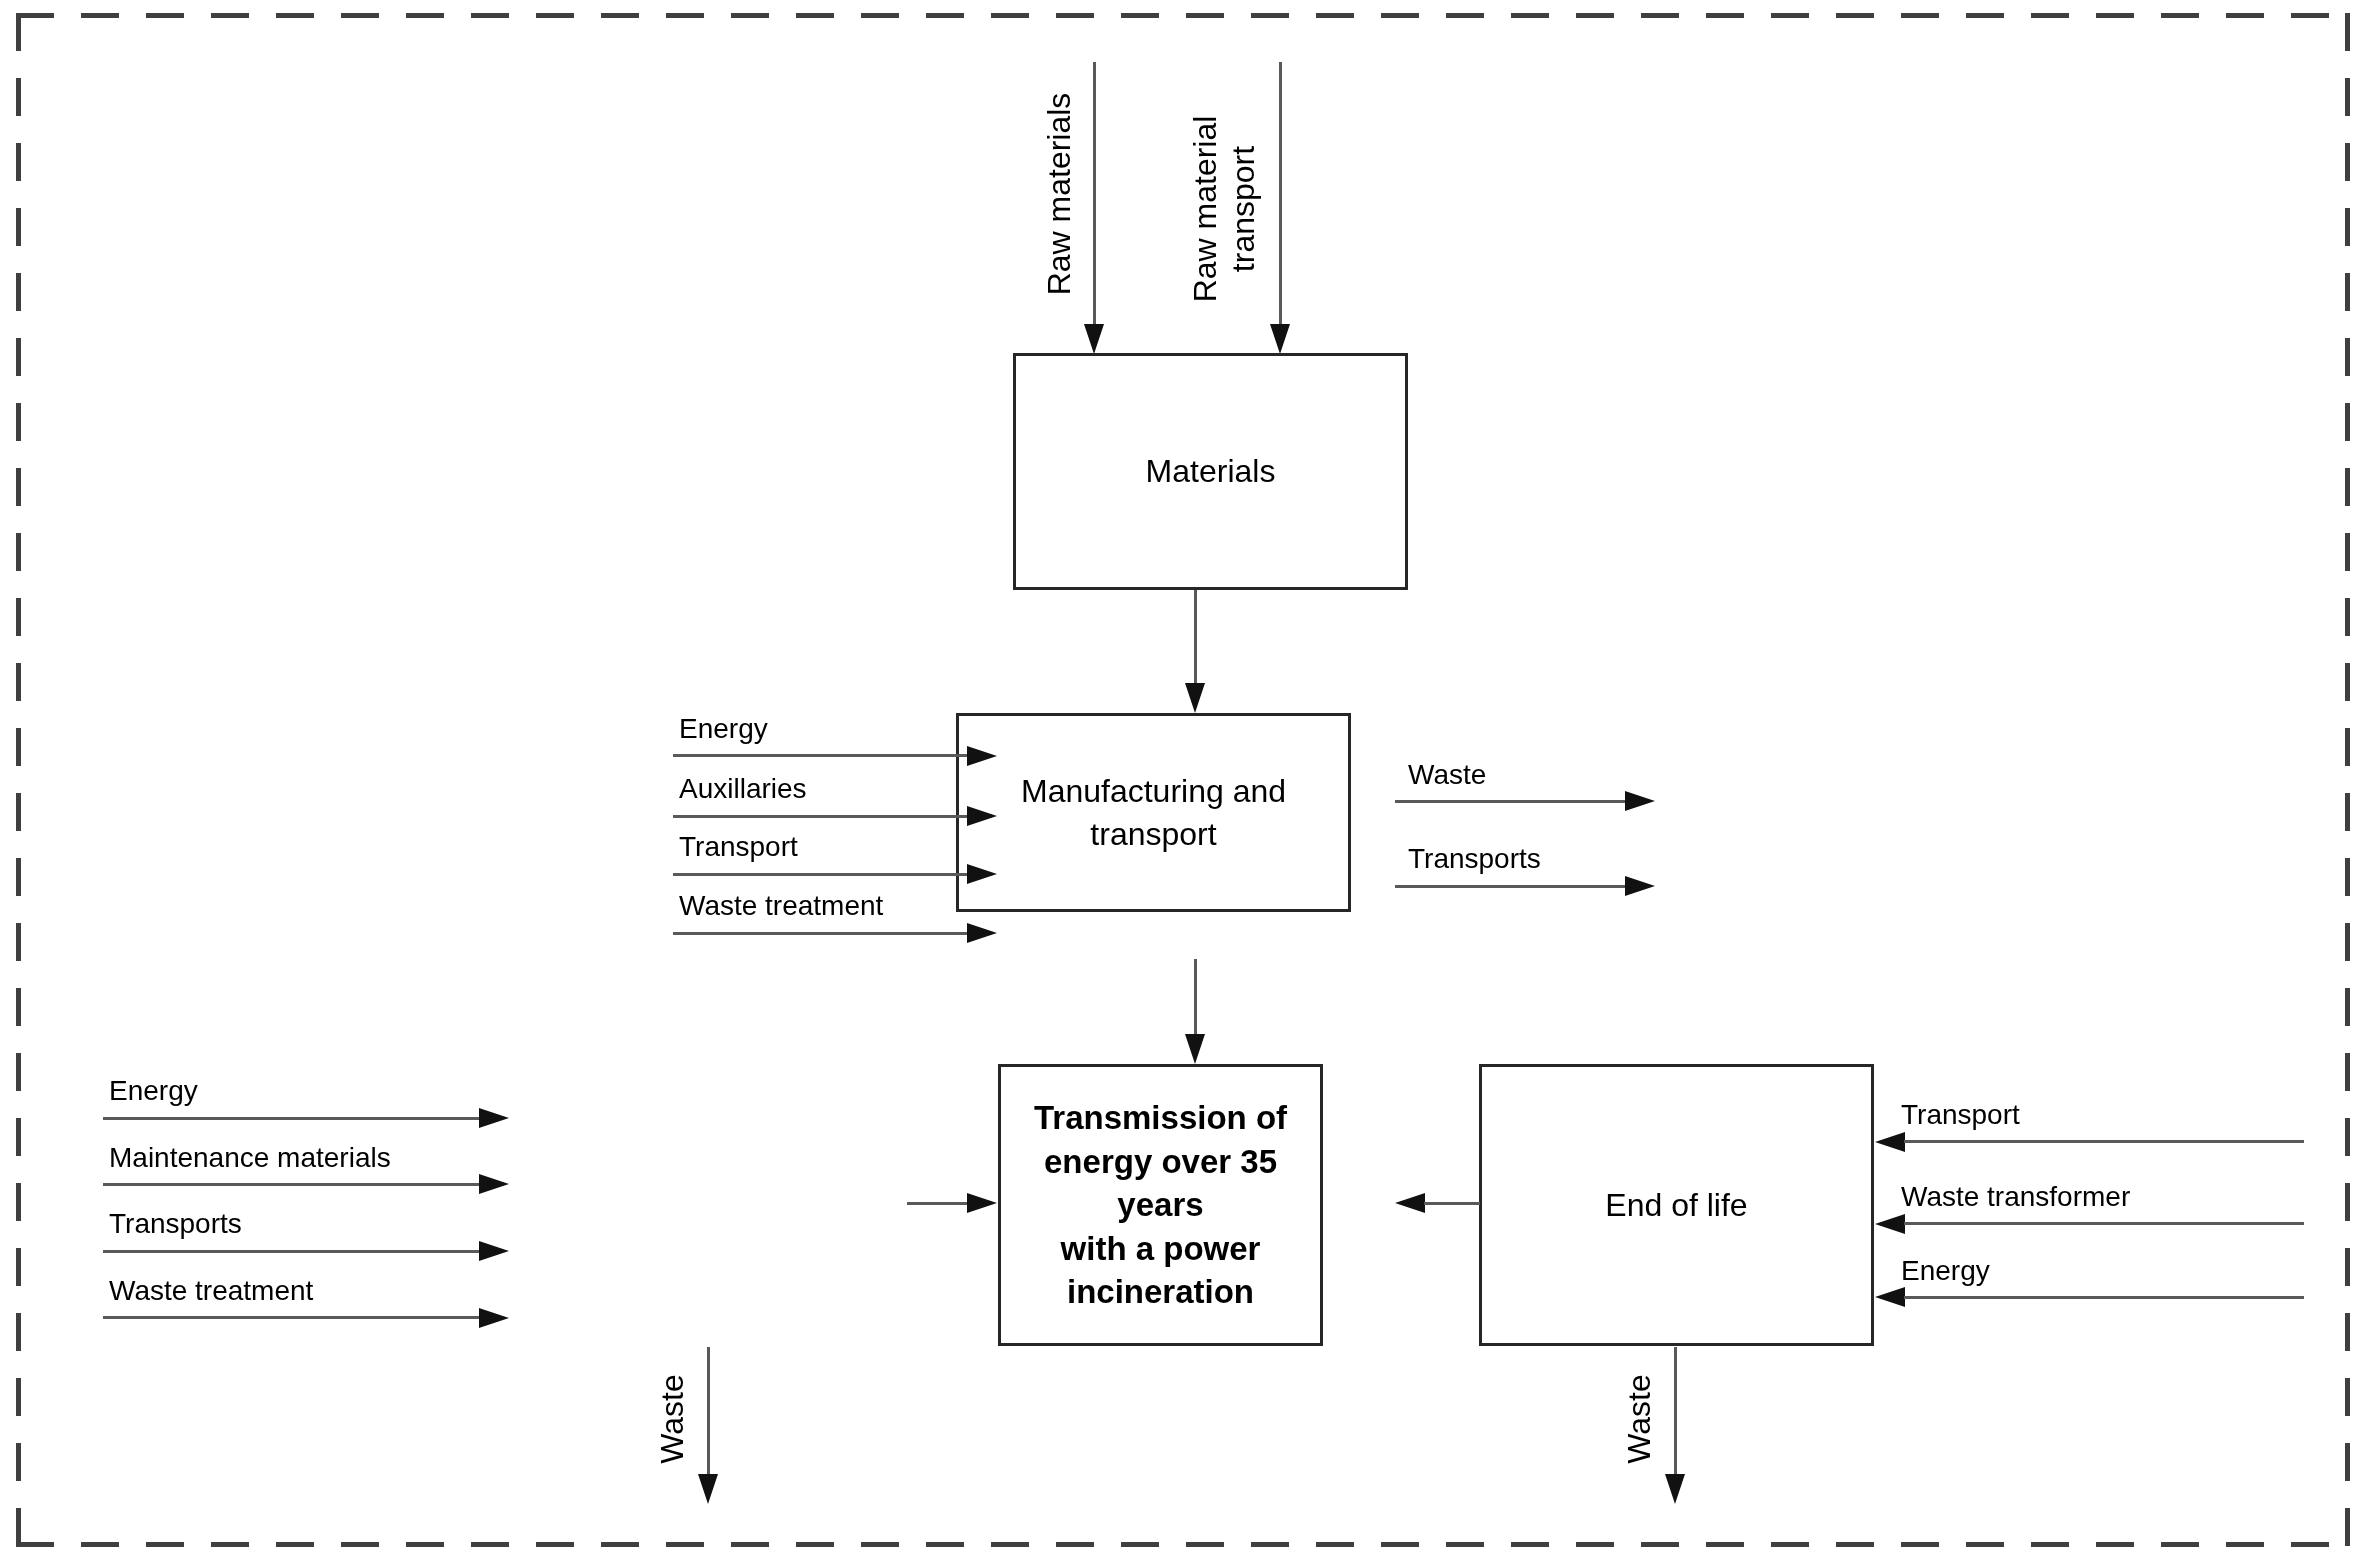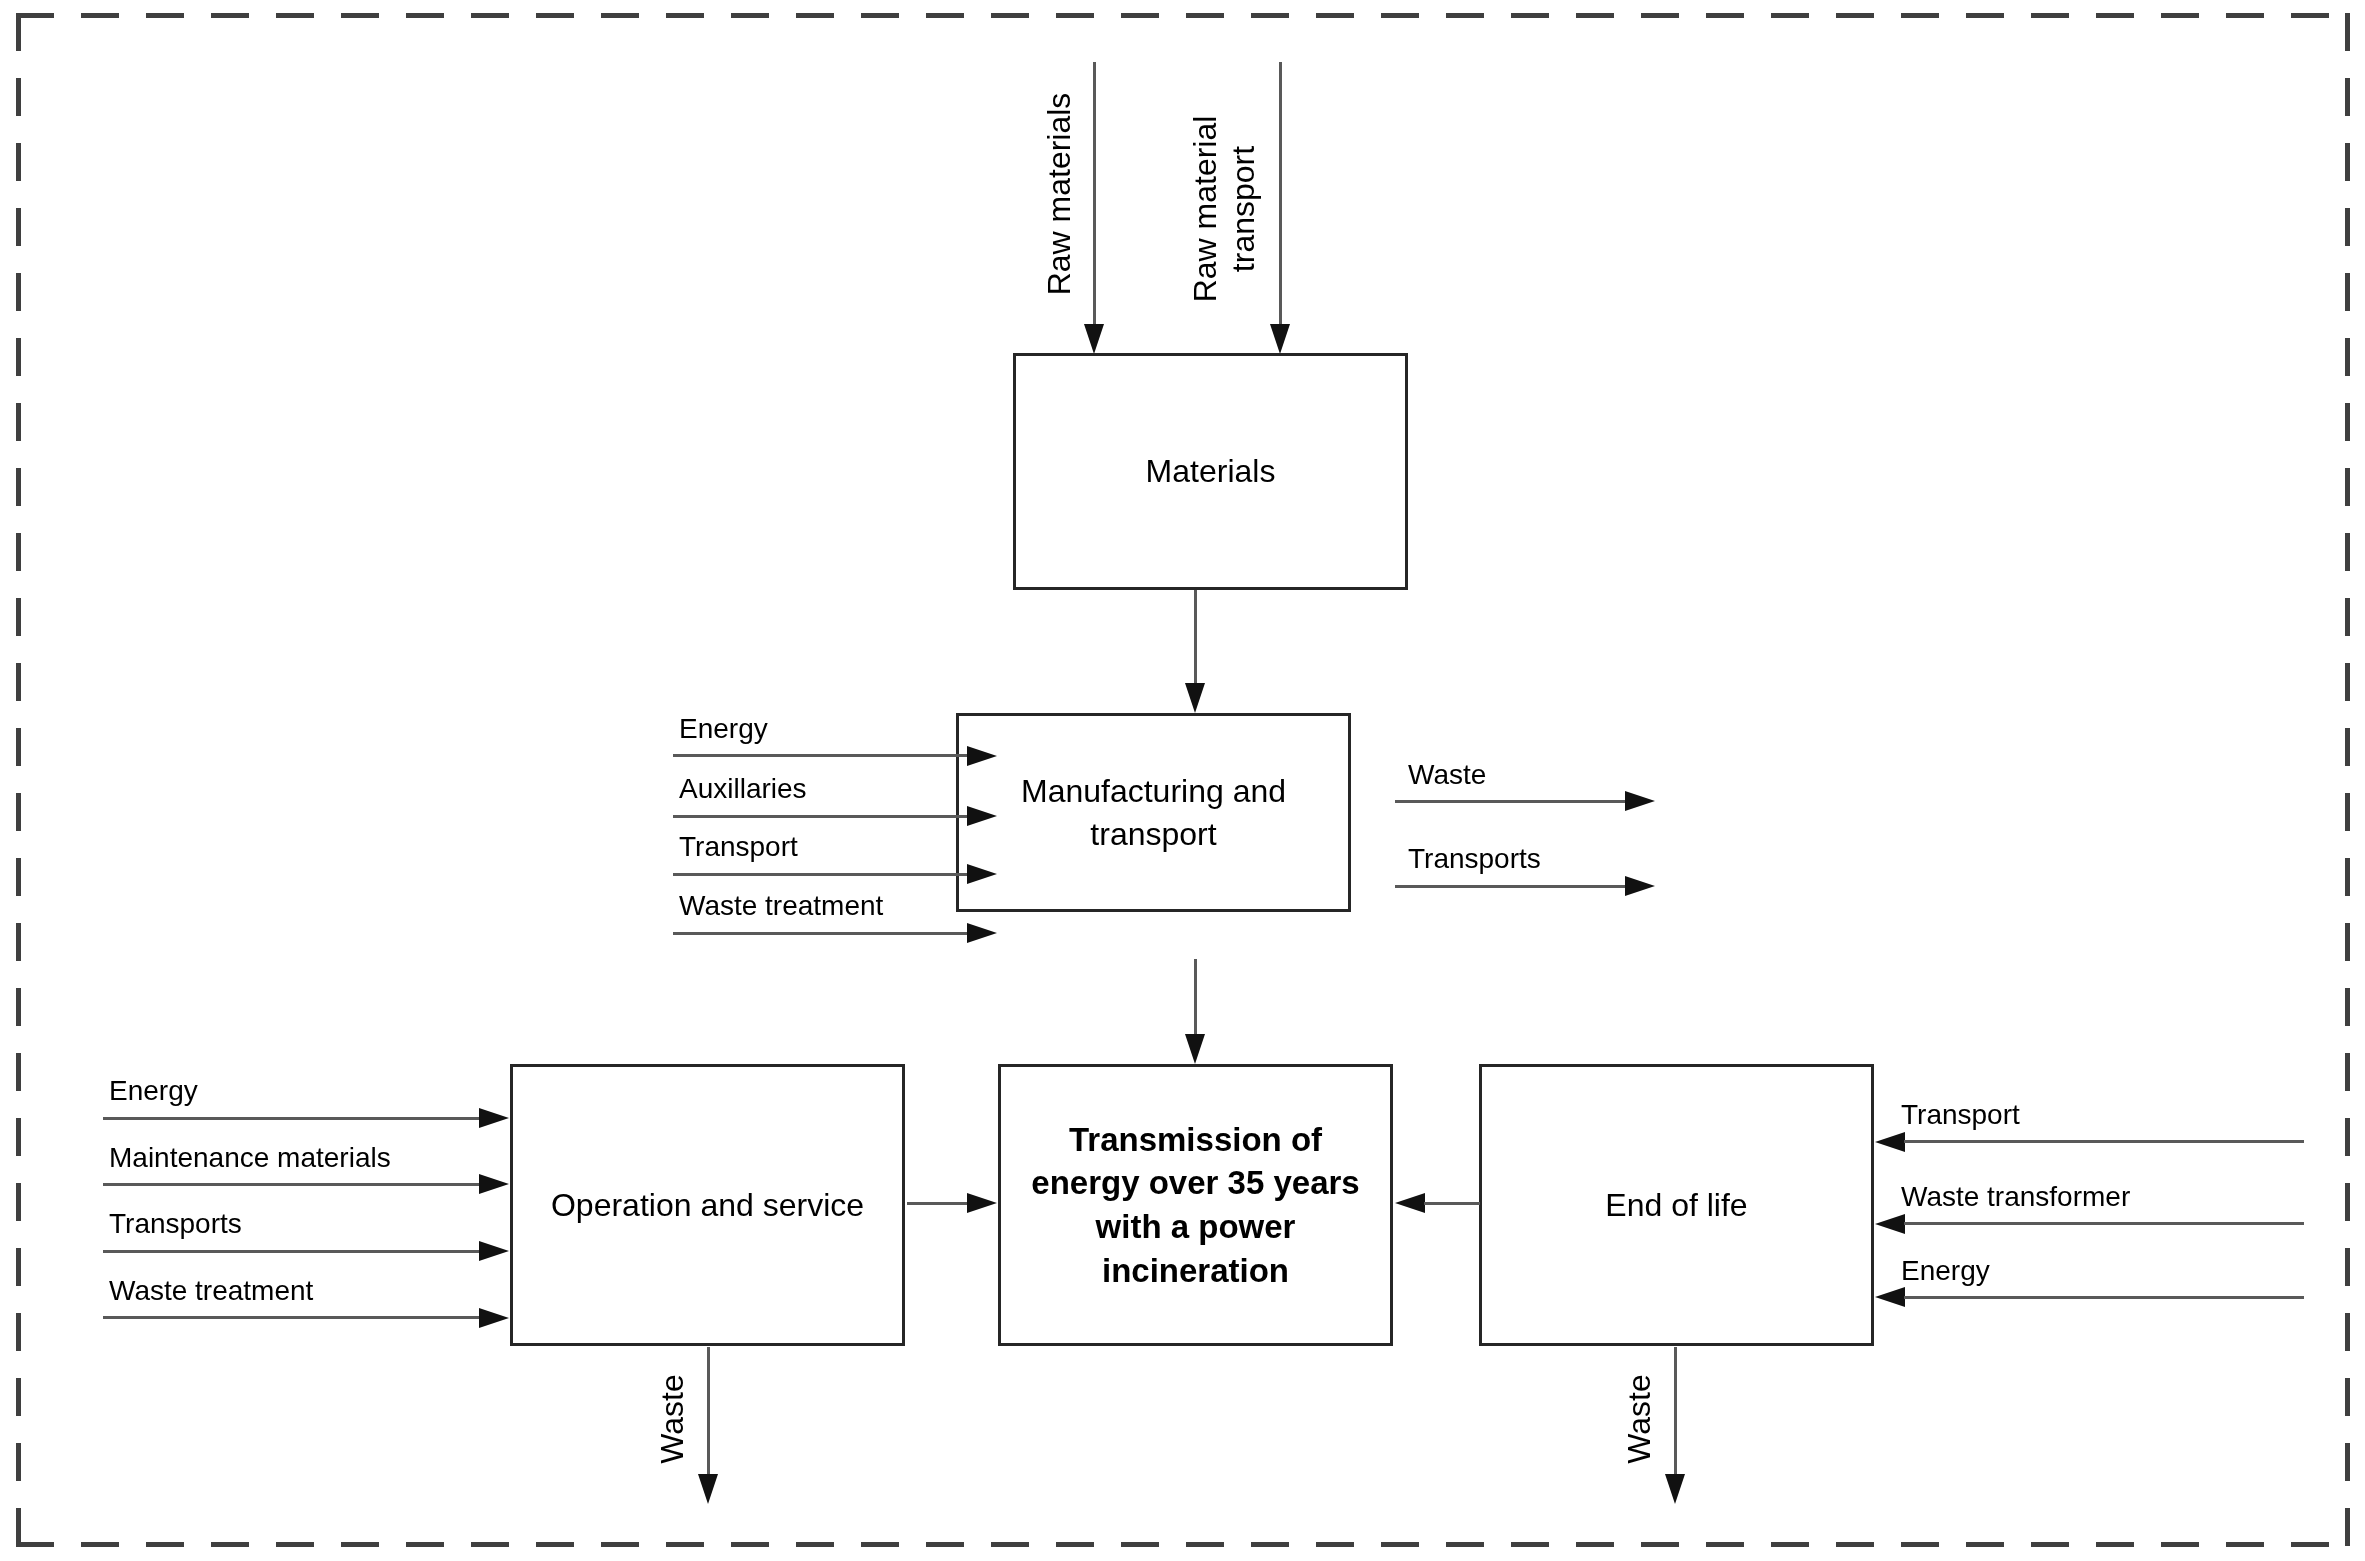--- a/index.html
+++ b/index.html
@@ -97,44 +97,41 @@
   <div class="hl" style="left:1395px; top:800px; width:232px;"></div>
   <div class="ar" style="left:1625px; top:791px;"></div>
 
   <div class="lbl" style="left:1408px; top:841px;">Transports</div>
   <div class="hl" style="left:1395px; top:885px; width:232px;"></div>
   <div class="ar" style="left:1625px; top:876px;"></div>
 
   <div class="vl" style="left:1194px; top:959px; height:75px;"></div>
   <div class="ad" style="left:1185px; top:1034px;"></div>
 
-  <div class="box" style="left:510px; top:1064px; width:395px; height:282px;">
-    <div>Operation and service</div>
-  </div>
 
   <div class="lbl" style="left:109px; top:1073px;">Energy</div>
   <div class="hl" style="left:103px; top:1117px; width:378px;"></div>
   <div class="ar" style="left:479px; top:1108px;"></div>
 
   <div class="lbl" style="left:109px; top:1140px;">Maintenance materials</div>
   <div class="hl" style="left:103px; top:1183px; width:378px;"></div>
   <div class="ar" style="left:479px; top:1174px;"></div>
 
   <div class="lbl" style="left:109px; top:1206px;">Transports</div>
   <div class="hl" style="left:103px; top:1250px; width:378px;"></div>
   <div class="ar" style="left:479px; top:1241px;"></div>
 
   <div class="lbl" style="left:109px; top:1273px;">Waste treatment</div>
   <div class="hl" style="left:103px; top:1316px; width:378px;"></div>
   <div class="ar" style="left:479px; top:1308px;"></div>
 
   <div class="hl" style="left:907px; top:1202px; width:62px;"></div>
   <div class="ar" style="left:967px; top:1193px;"></div>
 
-  <div class="box bold" style="left:998px; top:1064px; width:395px; height:282px;">
+  <div class="box bold" style="left:998px; top:1064px; width:325px; height:282px;">
     <div>Transmission of</div>
     <div>energy over 35 years</div>
     <div>with a power</div>
     <div>incineration</div>
   </div>
 
   <div class="box" style="left:1479px; top:1064px; width:395px; height:282px;">
     <div>End of life</div>
   </div>
 

